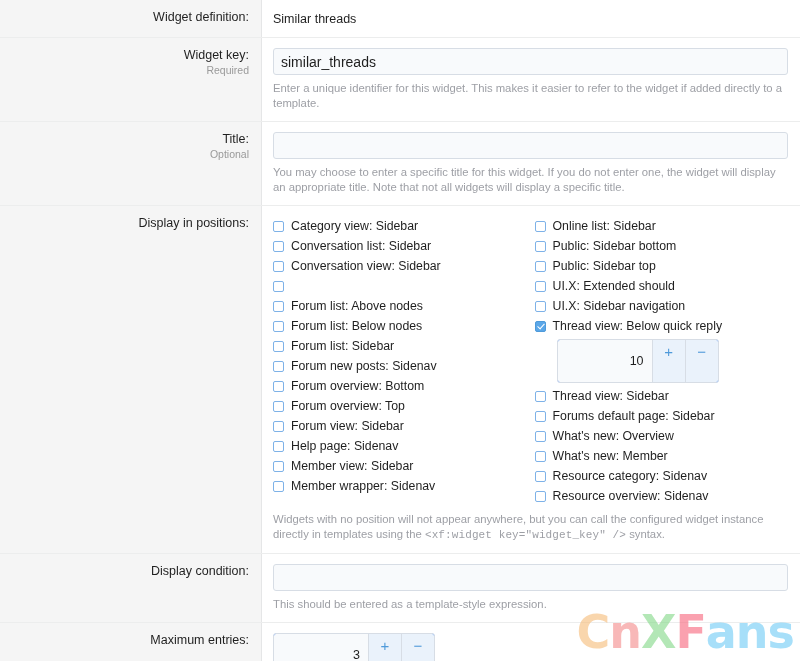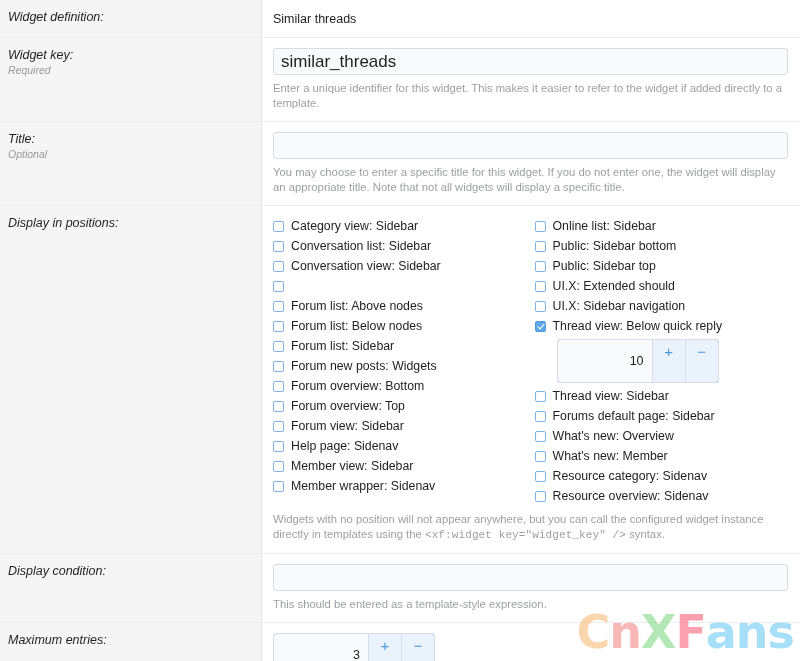--- a/index.html
+++ b/index.html
@@ -26,23 +26,22 @@
     align-items: stretch;
     background: #ffffff;
   }
   .row-sep { border-top: 1px solid #eceded; }
 
   .label-col {
     width: 262px;
     flex: 0 0 262px;
     background: #f5f5f5;
     border-right: 1px solid #e5e6e7;
-    text-align: left;
+    text-align: right;
     padding: 10px 12px 10px 8px;
-    font-style: italic;
   }
   .label-col .lbl {
     font-size: 12.5px;
     color: #1f1f1f;
     font-weight: 400;
     line-height: 15px;
     display: block;
   }
   .label-col .sub {
     font-size: 10.5px;
@@ -67,21 +66,21 @@
 
   
   .text-input {
     display: block;
     width: 100%;
     height: 27px;
     background: #f8fafc;
     border: 1px solid #d7dde5;
     border-radius: 3px;
     font-family: "Liberation Sans", sans-serif;
-    font-size: 17px;
+    font-size: 14px;
     color: #1f1f1f;
     padding: 11px 7px;
     outline: none;
   }
   .text-input::placeholder { color: #b3b3b3; }
 
   .hint {
     font-size: 11.3px;
     color: #9d9fa5;
     line-height: 15px;
@@ -264,21 +263,21 @@
             <div class="cb-item">
               <span class="cb-box"></span>
               <span class="cb-label">Forum list: Below nodes</span>
             </div>
             <div class="cb-item">
               <span class="cb-box"></span>
               <span class="cb-label">Forum list: Sidebar</span>
             </div>
             <div class="cb-item">
               <span class="cb-box"></span>
-              <span class="cb-label">Forum new posts: Widgets</span>
+              <span class="cb-label">Forum new posts: Sidenav</span>
             </div>
             <div class="cb-item">
               <span class="cb-box"></span>
               <span class="cb-label">Forum overview: Bottom</span>
             </div>
             <div class="cb-item">
               <span class="cb-box"></span>
               <span class="cb-label">Forum overview: Top</span>
             </div>
             <div class="cb-item">

